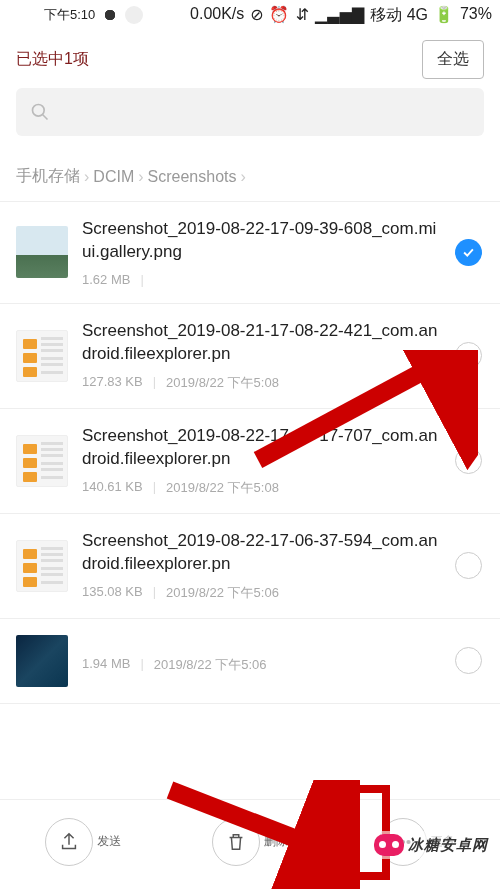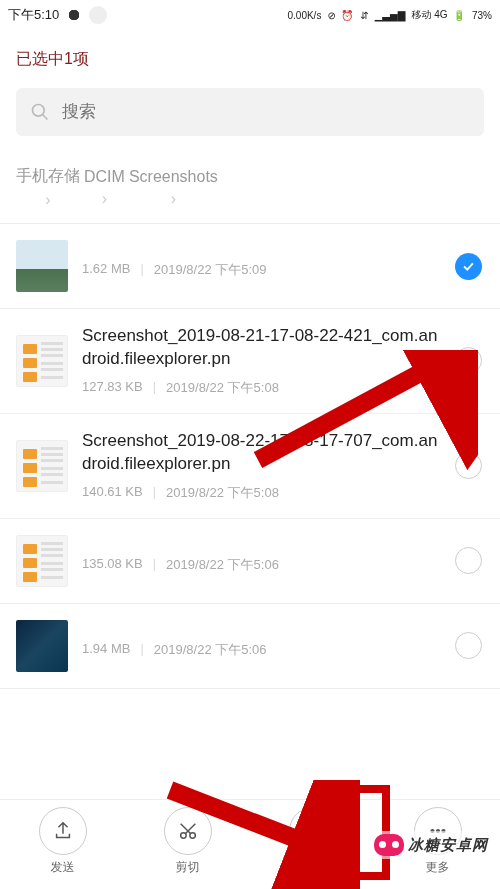--- a/index.html
+++ b/index.html
@@ -1,39 +1,39 @@
 <!DOCTYPE html>
 <html><head>
   <meta charset="utf-8">
   <style>
     * { margin: 0; padding: 0; box-sizing: border-box; font-family: -apple-system, "Helvetica Neue", Arial, sans-serif; }
     body { width: 500px; height: 889px; background: #fff; overflow: hidden; position: relative; }
     
     
-    .status-bar { height: 30px; display: flex; align-items: center; justify-content: space-between; padding: 0 8px; font-size: 13px; color: #222; }
+    .status-bar { height: 30px; display: flex; align-items: center; justify-content: space-between; padding: 0 8px; font-size: 13px; color: #222; margin-left: 36px; }
     .status-left { display: flex; align-items: center; gap: 6px; }
-    .status-right { display: flex; align-items: center; gap: 6px; font-size: 10px; }
+    .status-right { display: flex; align-items: flex-start; gap: 6px; font-size: 16px; }
     .app-icon { width: 18px; height: 18px; display: inline-block; }
     .qq-icon { background: radial-gradient(circle, #333 40%, transparent 42%); border-radius: 50%; }
     .panda-icon { background: #eee; border-radius: 50%; }
     
     
     .title-bar { height: 58px; display: flex; align-items: center; justify-content: space-between; padding: 0 16px; }
     .btn-outline { border: 1px solid #bbb; background: #fff; padding: 8px 14px; border-radius: 4px; font-size: 16px; color: #333; }
     .title-text { font-size: 16px; color: #7f1d1d; }
     
     
     .search-wrap { padding: 0 16px 12px 16px; }
     .search-box { background: #f2f2f2; border-radius: 6px; height: 48px; display: flex; align-items: center; padding: 0 14px; gap: 12px; }
     .search-icon-svg { width: 20px; height: 20px; stroke: #bbb; fill: none; stroke-width: 2; }
     .search-input { border: none; background: transparent; font-size: 17px; flex: 1; outline: none; color: #888; }
     
     
     .breadcrumb { display: flex; align-items: center; gap: 4px; padding: 18px 16px 14px 16px; font-size: 16px; color: #999; }
-    .crumb { display: flex; align-items: center; gap: 4px; flex-direction: column; }
+    .crumb { display: flex; align-items: center; gap: 4px; }
     .chevron { color: #ccc; }
     
     
     .file-list { }
     .file-item { display: flex; align-items: center; padding: 16px 18px 16px 16px; border-bottom: 1px solid #eee; gap: 14px; }
     .file-item:first-child { border-top: 1px solid #eee; }
     .thumb { width: 52px; height: 52px; flex-shrink: 0; border-radius: 2px; }
     .thumb-landscape { background: linear-gradient(to bottom, #d8e8f0 0%, #d8e8f0 55%, #4a7050 55%, #5a8060 100%); }
     .thumb-file { background: #f5f5f5; border: 1px solid #eee; position: relative; overflow: hidden; }
     .thumb-file::before { content:""; position:absolute; left:6px; top:8px; width:14px; height:10px; background:#f0a030; border-radius:1px; box-shadow: 0 14px 0 #f0a030, 0 28px 0 #f0a030; }
@@ -43,21 +43,21 @@
     .file-name { font-size: 17px; font-weight: 500; color: #222; line-height: 1.35; word-break: break-all; display:-webkit-box; -webkit-line-clamp:2; -webkit-box-orient:vertical; overflow:hidden; }
     .file-meta { margin-top: 8px; font-size: 13px; color: #aaa; display: flex; align-items: flex-start; gap: 10px; }
     .meta-sep { color: #ddd; }
     .check-circle { width: 27px; height: 27px; border-radius: 50%; flex-shrink: 0; }
     .check-unchecked { border: 1.5px solid #ccc; }
     .check-checked { background: #1e90ff; display:flex; align-items:center; justify-content:center; }
     .check-checked svg { width: 15px; height: 15px; stroke: #fff; fill:none; stroke-width: 3; }
     
     
     .actions { position: absolute; bottom: 0; left: 0; right: 0; height: 90px; background: #fff; border-top: 1px solid #eee; display: flex; justify-content: space-around; align-items: center; padding-bottom: 6px; }
-    .action { display: flex; flex-direction: column; align-items: center; gap: 4px; }
+    .action { display: flex; flex-direction: row; align-items: center; gap: 4px; }
     .action-circle { width: 48px; height: 48px; border: 1px solid #ccc; border-radius: 50%; display:flex; align-items:center; justify-content:center; }
     .action-label { font-size: 12px; color: #666; }
     .action svg { width: 22px; height: 22px; stroke:#555; fill:none; stroke-width:1.6; }
     
     
     .arrow-1 { position:absolute; left:248px; top:350px; pointer-events:none; }
     .arrow-2 { position:absolute; left:160px; top:780px; pointer-events:none; }
     .red-box { position:absolute; left:320px; top:785px; width:70px; height:95px; border:8px solid #c00; pointer-events:none; }
     
     
@@ -83,29 +83,29 @@
     <span>⇵</span>
     <span>▁▃▅▇</span>
     <span>移动 4G</span>
     <span>🔋</span>
     <span>73%</span>
   </div>
 </div>
 
 <div class="title-bar">
   <div class="title-text">已选中1项</div>
+  <button class="btn-outline">全选</button>
 </div>
 
 <div class="search-wrap">
   <div class="search-box">
     <svg class="search-icon-svg" viewBox="0 0 24 24">
         <circle cx="10" cy="10" r="7"></circle>
         <line x1="15" y1="15" x2="21" y2="21"></line>
       </svg>
-    <input class="search-input" placeholder="搜索" style="">
   </div>
 </div>
 
 <div class="breadcrumb">
   <span class="crumb">
       <span>手机存储</span>
       <span class="chevron">›</span>
     </span>
   <span class="crumb">
       <span>DCIM</span>
@@ -114,24 +114,24 @@
   <span class="crumb">
       <span>Screenshots</span>
       <span class="chevron">›</span>
     </span>
 </div>
 
 <div class="file-list">
   <div class="file-item">
     <div class="thumb thumb-landscape"></div>
     <div class="file-info">
+      <div class="file-name">Screenshot_2019-08-22-17-09-39-608_com.miui.gallery.png</div>
       <div class="file-meta">
           <span>1.62 MB</span>
           <span class="meta-sep">|</span>
-          <span>2019/8/22 下午5:09</span>
         </div>
     </div>
     <div class="check-circle check-checked">
         <svg viewBox="0 0 24 24">
           <polyline points="5 12 10 17 19 7"></polyline>
         </svg>
       </div>
   </div>
   <div class="file-item">
     <div class="thumb thumb-file"></div>
@@ -153,20 +153,21 @@
           <span>140.61 KB</span>
           <span class="meta-sep">|</span>
           <span>2019/8/22 下午5:08</span>
         </div>
     </div>
     <div class="check-circle check-unchecked"></div>
   </div>
   <div class="file-item">
     <div class="thumb thumb-file"></div>
     <div class="file-info">
+      <div class="file-name">Screenshot_2019-08-22-17-06-37-594_com.android.fileexplorer.pn</div>
       <div class="file-meta">
           <span>135.08 KB</span>
           <span class="meta-sep">|</span>
           <span>2019/8/22 下午5:06</span>
         </div>
     </div>
     <div class="check-circle check-unchecked"></div>
   </div>
   <div class="file-item">
     <div class="thumb thumb-dark"></div>
@@ -182,30 +183,20 @@
 </div>
 
 <div class="actions">
   <div class="action">
     <div class="action-circle">
         <svg viewBox="0 0 24 24">
           <path d="M12 3v12M7 8l5-5 5 5M5 15v4h14v-4"></path>
         </svg>
       </div>
     <span class="action-label">发送</span>
-  </div>
-  <div class="action">
-    <div class="action-circle">
-        <svg viewBox="0 0 24 24">
-          <circle cx="7" cy="17" r="3"></circle>
-          <circle cx="17" cy="17" r="3"></circle>
-          <path d="M9 15L20 4M15 15L4 4"></path>
-        </svg>
-      </div>
-    <span class="action-label">剪切</span>
   </div>
   <div class="action">
     <div class="action-circle">
         <svg viewBox="0 0 24 24">
           <path d="M5 7h14M9 7V4h6v3M7 7l1 13h8l1-13"></path>
         </svg>
       </div>
     <span class="action-label">删除</span>
   </div>
   <div class="action">

